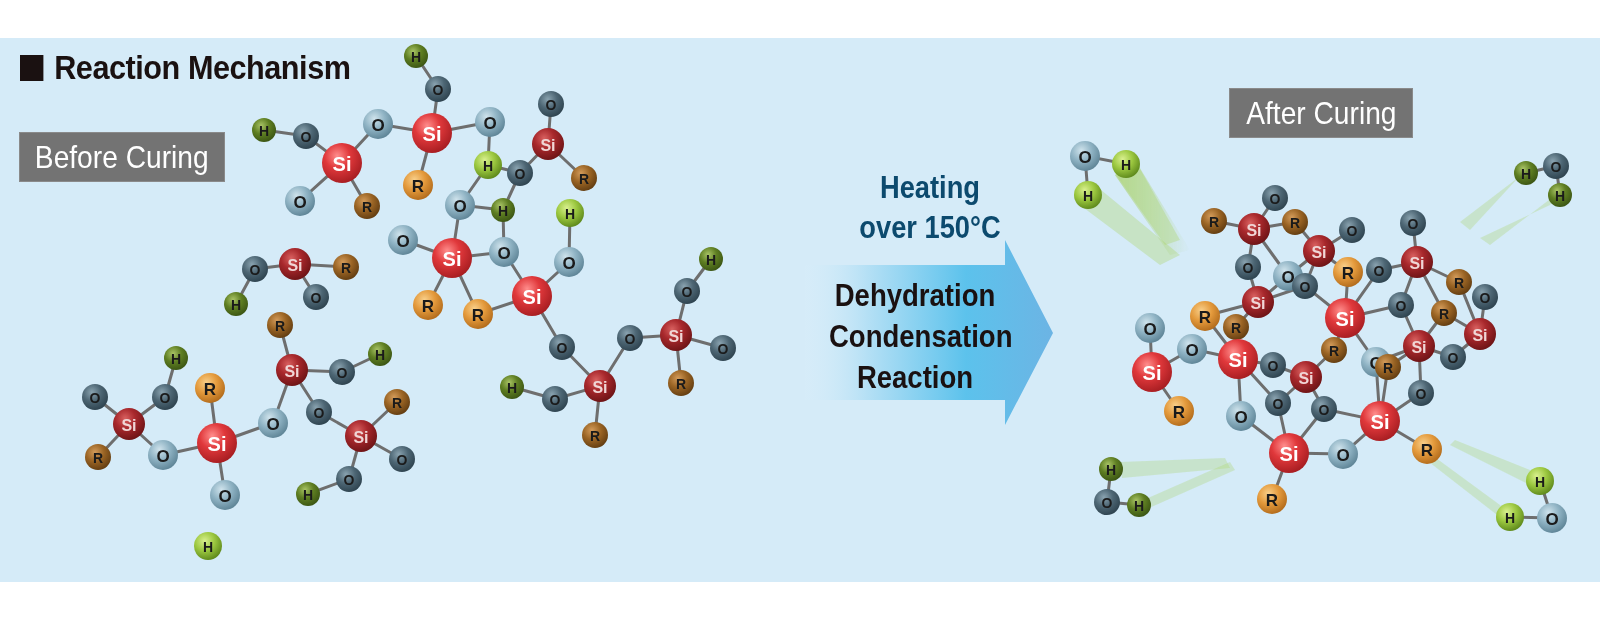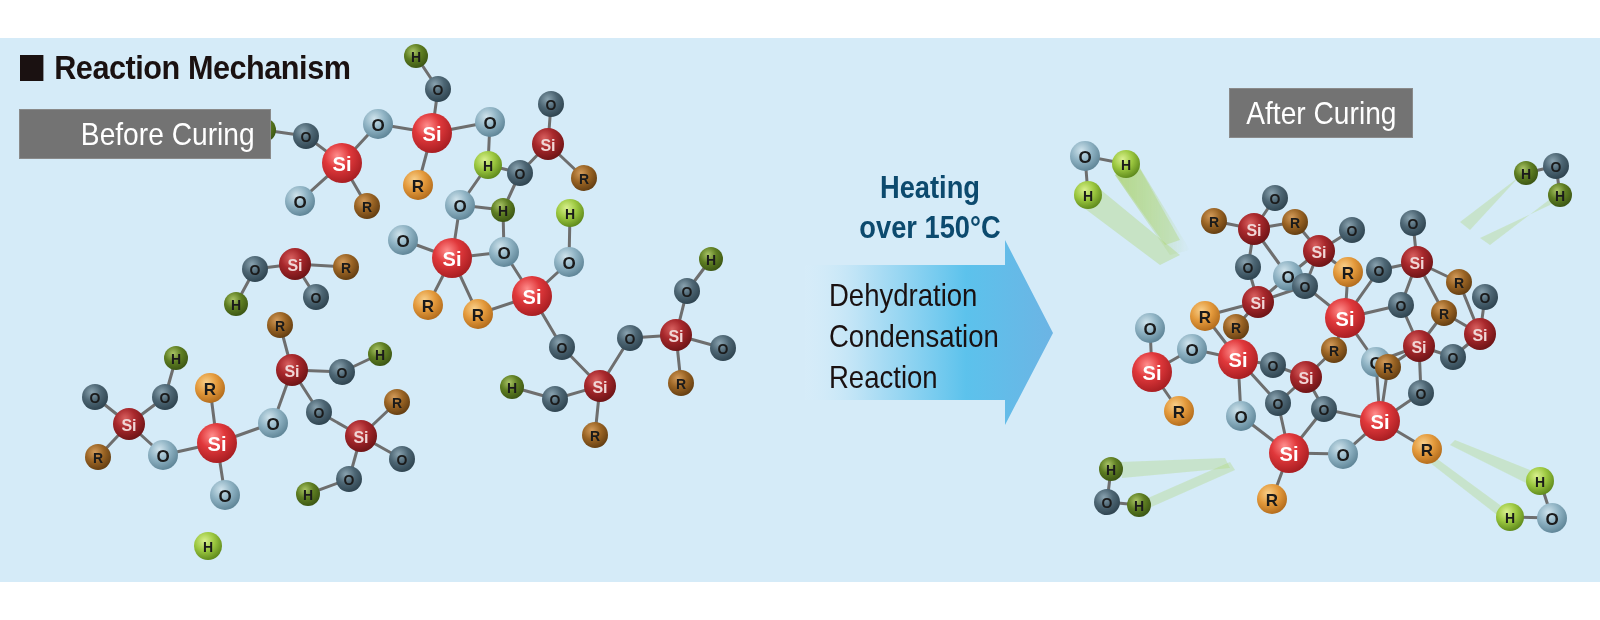--- a/index.html
+++ b/index.html
@@ -2,25 +2,25 @@
 <html><head>
 <meta charset="utf-8">
 <style>
   html,body{margin:0;padding:0;background:#ffffff;}
   body{width:1600px;height:620px;position:relative;overflow:hidden;font-family:"Liberation Sans",sans-serif;}
   .panel{position:absolute;left:0;top:38px;width:1600px;height:544px;background:#d5ebf8;}
   .title{position:absolute;left:20px;top:48px;font-family:"Liberation Sans",sans-serif;font-weight:bold;font-size:34px;color:#1a1111;letter-spacing:-0.5px;transform:scaleX(0.9);transform-origin:left center;display:flex;align-items:center;white-space:nowrap;}
   .title .sq{display:inline-block;width:26px;height:26px;background:#1a1111;margin-right:12px;}
   .label-box{position:absolute;background:#737373;color:#ffffff;font-family:"Liberation Sans",sans-serif;font-size:32px;display:flex;align-items:center;justify-content:center;border:1px solid #8a8a8a;}
   .label-box span{transform:scaleX(0.88);display:inline-block;white-space:nowrap;}
-  .before{left:19px;top:109px;width:204px;height:48px;padding-left:46px;}
+  .before{left:19px;top:132px;width:204px;height:48px;}
   .after{left:1229px;top:88px;width:182px;height:48px;}
   .heat{position:absolute;left:840px;top:168px;width:180px;text-align:center;color:#0c4a6e;font-weight:bold;font-size:31px;line-height:40px;}
   .heat span{display:block;transform:scaleX(0.88);white-space:nowrap;}
-  .arrowtext{position:absolute;left:815px;top:275px;width:200px;color:#1a1111;font-weight:normal;font-size:32px;line-height:41px;}
+  .arrowtext{position:absolute;left:815px;top:275px;width:200px;text-align:center;color:#1a1111;font-weight:bold;font-size:32px;line-height:41px;}
   .arrowtext span{display:block;transform:scaleX(0.86);white-space:nowrap;}
   svg.mol{position:absolute;left:0;top:0;}
   .atom text{font-family:"Liberation Sans",sans-serif;font-weight:bold;text-anchor:middle;dominant-baseline:central;}
 </style>
 </head>
 <body>
 
 <div class="panel"></div>
 
 <svg class="mol" width="1600" height="620" viewBox="0 0 1600 620">

